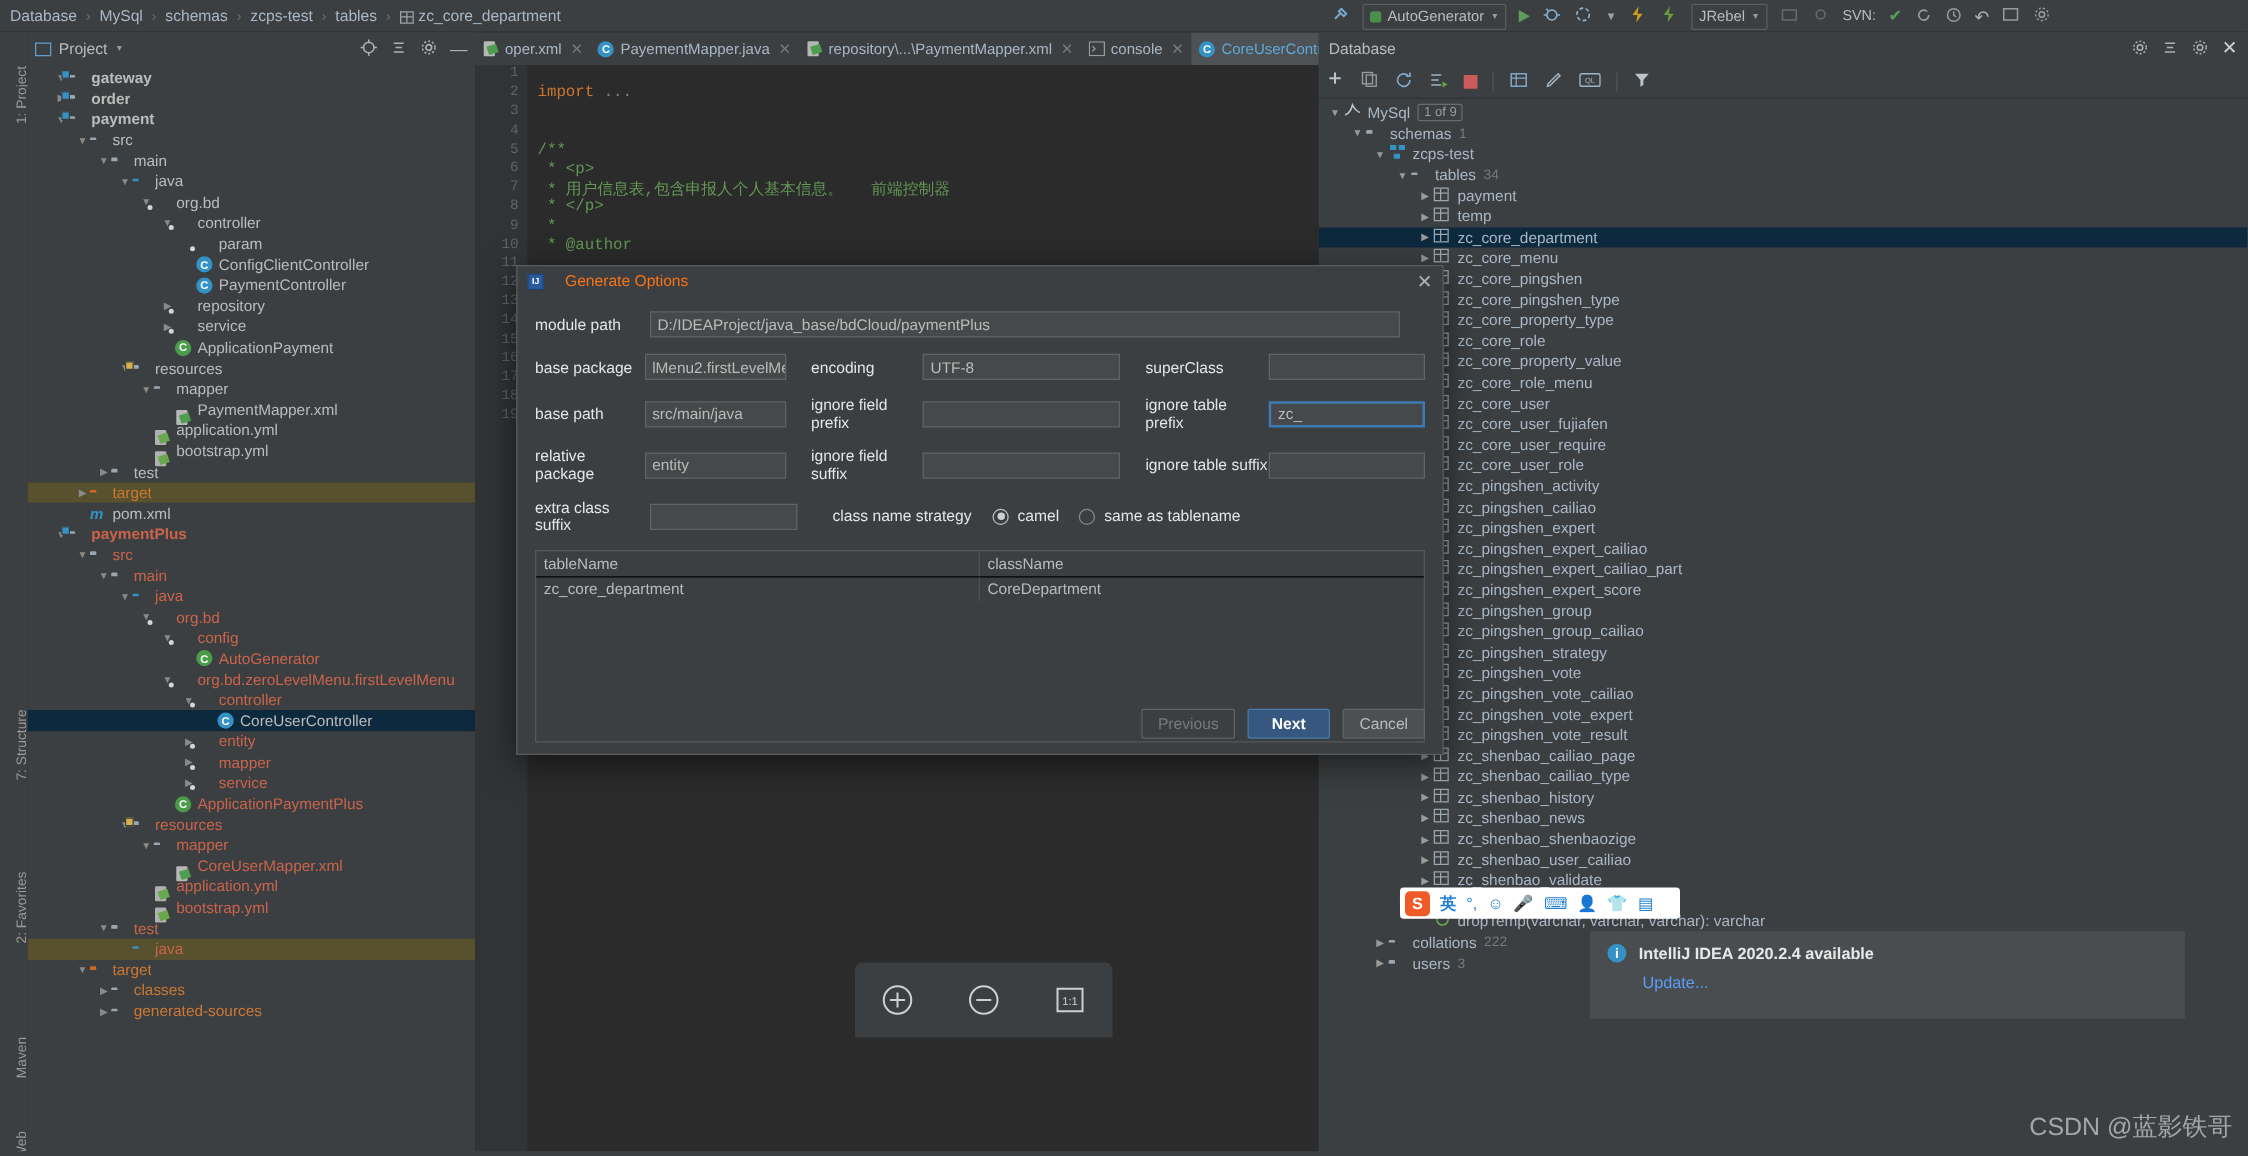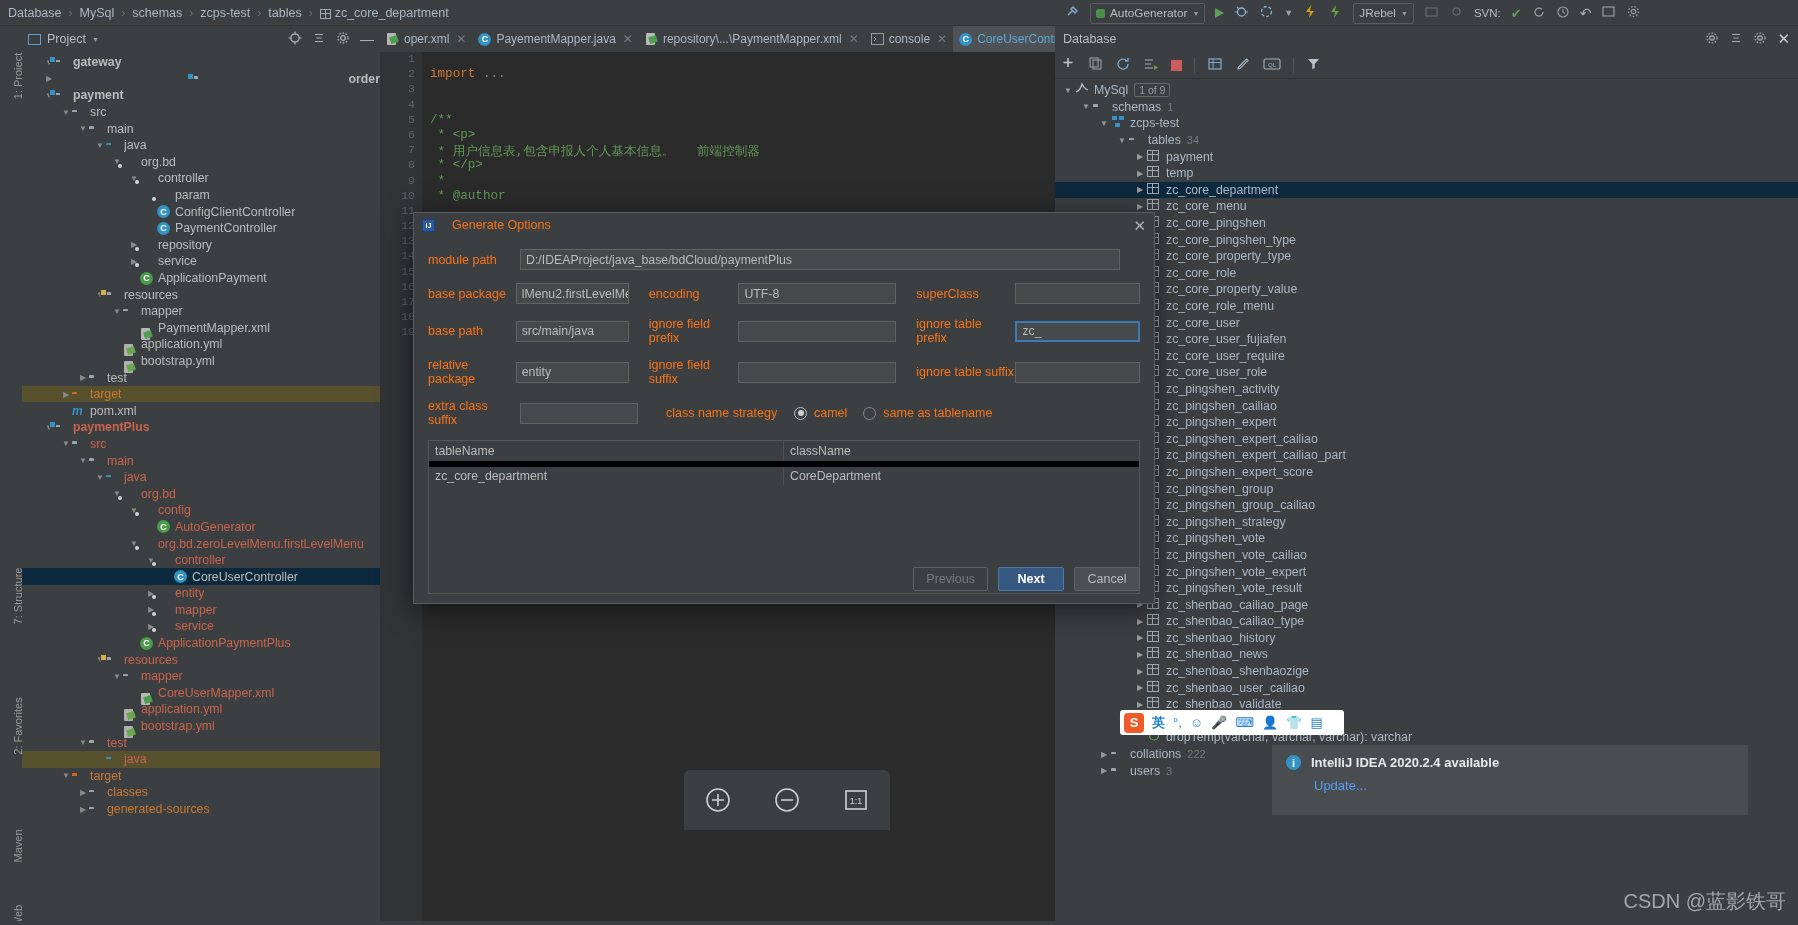--- a/index.html
+++ b/index.html
@@ -116,32 +116,32 @@
     left:413px;top:212px;width:740px;height:390px;background:#3c3f41;
     border:1px solid #5a5d5e;box-shadow:0 6px 26px rgba(0,0,0,.55);
   }
   #dlg-title-bar{height:24px;display:flex;align-items:center;padding:0 8px;box-sizing:border-box;}
   #dlg-title-bar .t{font-size:12.5px;color:#f97316;margin-left:17px;}
   #dlg-close{margin-left:auto;color:#b0b0b0;font-size:15px;line-height:1;}
   .ij-logo{width:13px;height:13px;background:#2b5b9e;position:relative;border:1px solid #1d4478;box-sizing:border-box;}
   .ij-logo:after{content:"IJ";position:absolute;inset:0;color:#fff;font-size:7px;text-align:center;line-height:11px;font-weight:bold;}
   #dlg-body{padding:12px 14px 0 14px;}
   .frow{display:flex;align-items:center;margin-bottom:13px;}
-  .flabel{font-size:12.5px;color:#f97316;}
+  .flabel{font-size:12.5px;color:#e5e5e5;}
   .finput{
     background:#45494a;border:1px solid #5e6364;height:21px;box-sizing:border-box;
     color:#bbbbbb;font-size:12.3px;padding:0 5px;display:flex;align-items:center;
     overflow:hidden;white-space:nowrap;
   }
   .finput.focus{border:2px solid #3d7ab5;background:#45494a;}
   .radio{width:11px;height:11px;border-radius:50%;border:1px solid #8a8a8a;display:inline-block;position:relative;}
   .radio.on{border-color:#bdbdbd;}
   .radio.on:after{content:"";position:absolute;inset:2.5px;border-radius:50%;background:#cfcfcf;}
   #tbl-box{margin:4px 14px 0 14px;border:1px solid #555858;height:152px;background:#3c3f41;}
-  #tbl-head{display:flex;height:20px;border-bottom:6px solid #000000;}
+  #tbl-head{display:flex;height:20px;border-bottom:1px solid #000000;}
   #tbl-head div{font-size:12.3px;color:#bbbbbb;padding-left:6px;line-height:20px;}
   .tbl-row{display:flex;height:19px;}
   .tbl-row div{font-size:12.3px;color:#bbbbbb;padding-left:6px;line-height:19px;}
   .col1{width:355px;border-right:1px solid #4d5152;box-sizing:border-box;}
   #dlg-buttons{position:absolute;right:14px;bottom:12px;display:flex;gap:10px;}
   .dbtn{
     height:24px;min-width:66px;border:1px solid #5e6364;border-radius:2px;
     display:flex;align-items:center;justify-content:center;font-size:12.5px;
     color:#bbbbbb;background:#4c5052;padding:0 12px;box-sizing:border-box;
   }
@@ -236,21 +236,21 @@
     </span>
   </div>
   <div id="project-tree">
       <div class="trow" style="padding-left: 21px;">
         <span class="arrow">▼</span>
         <span class="ico">
           <span><span class="fld mod"></span></span>
         </span>
         <span class="lbl bold c-white">gateway</span>
       </div>
-      <div class="trow" style="padding-left: 21px; justify-content: space-between;">
+      <div class="trow" style="padding-left: 21px;">
         <span class="arrow">▶</span>
         <span class="ico">
           <span><span class="fld mod"></span></span>
         </span>
         <span class="lbl bold c-white">order</span>
       </div>
       <div class="trow" style="padding-left: 21px;">
         <span class="arrow">▼</span>
         <span class="ico">
           <span><span class="fld mod"></span></span>

